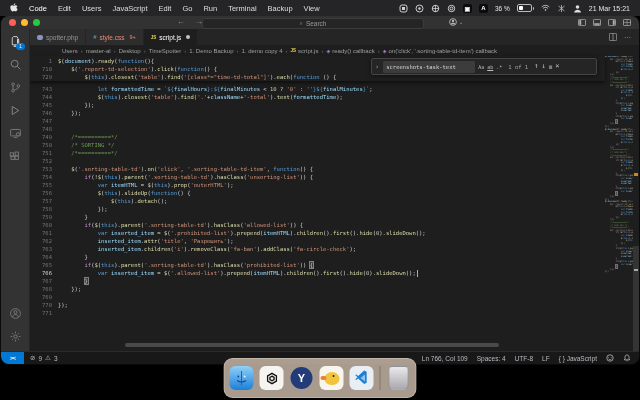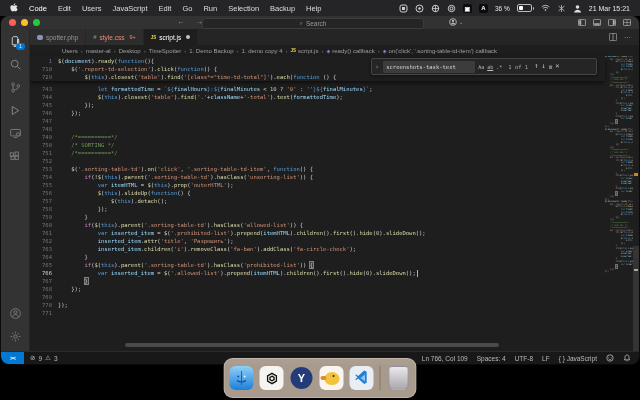--- a/index.html
+++ b/index.html
@@ -132,23 +132,23 @@
       </svg>
   </span>
   <span style="display:flex">
       <span class="menu-item bold">Code</span>
       <span class="menu-item">Edit</span>
       <span class="menu-item">Users</span>
       <span class="menu-item">JavaScript</span>
       <span class="menu-item">Edit</span>
       <span class="menu-item">Go</span>
       <span class="menu-item">Run</span>
-      <span class="menu-item">Selection</span>
+      <span class="menu-item">Terminal</span>
       <span class="menu-item">Backup</span>
-      <span class="menu-item">Help</span>
+      <span class="menu-item">View</span>
     </span>
   <span class="mb-right">
     <span class="mb-ic">
         <svg width="9" height="9" viewBox="0 0 9 9">
           <rect x="1" y="1" width="7" height="7" rx="2" fill="none" stroke="#cfcfcf"></rect>
           <rect x="3" y="3" width="3" height="3" fill="#cfcfcf"></rect>
         </svg>
       </span>
     <span class="mb-ic">
         <svg width="9" height="9" viewBox="0 0 9 9">

